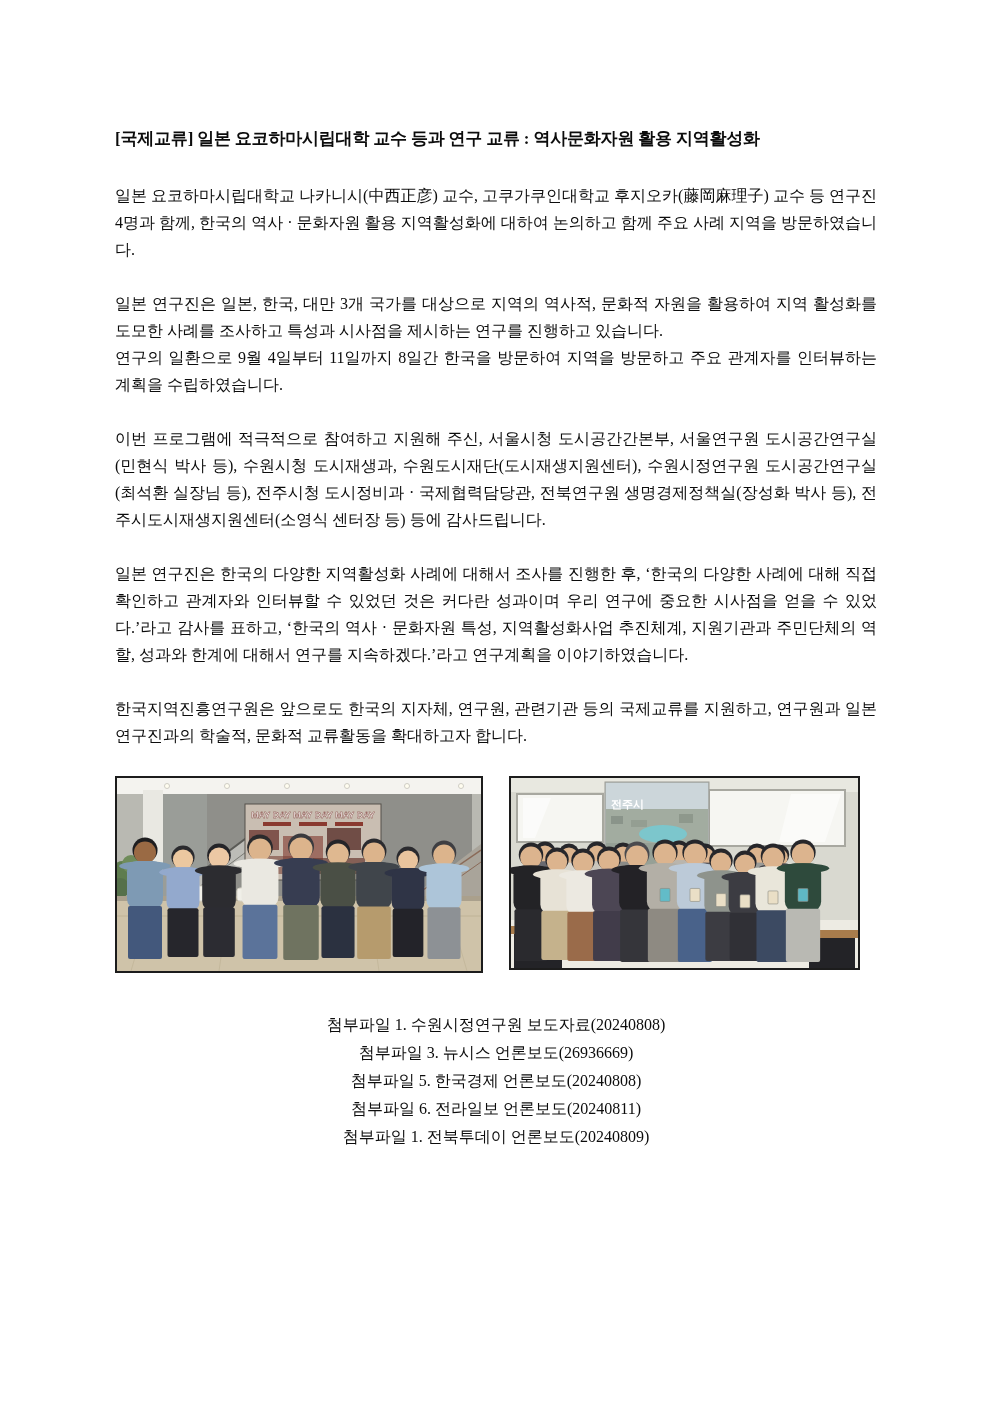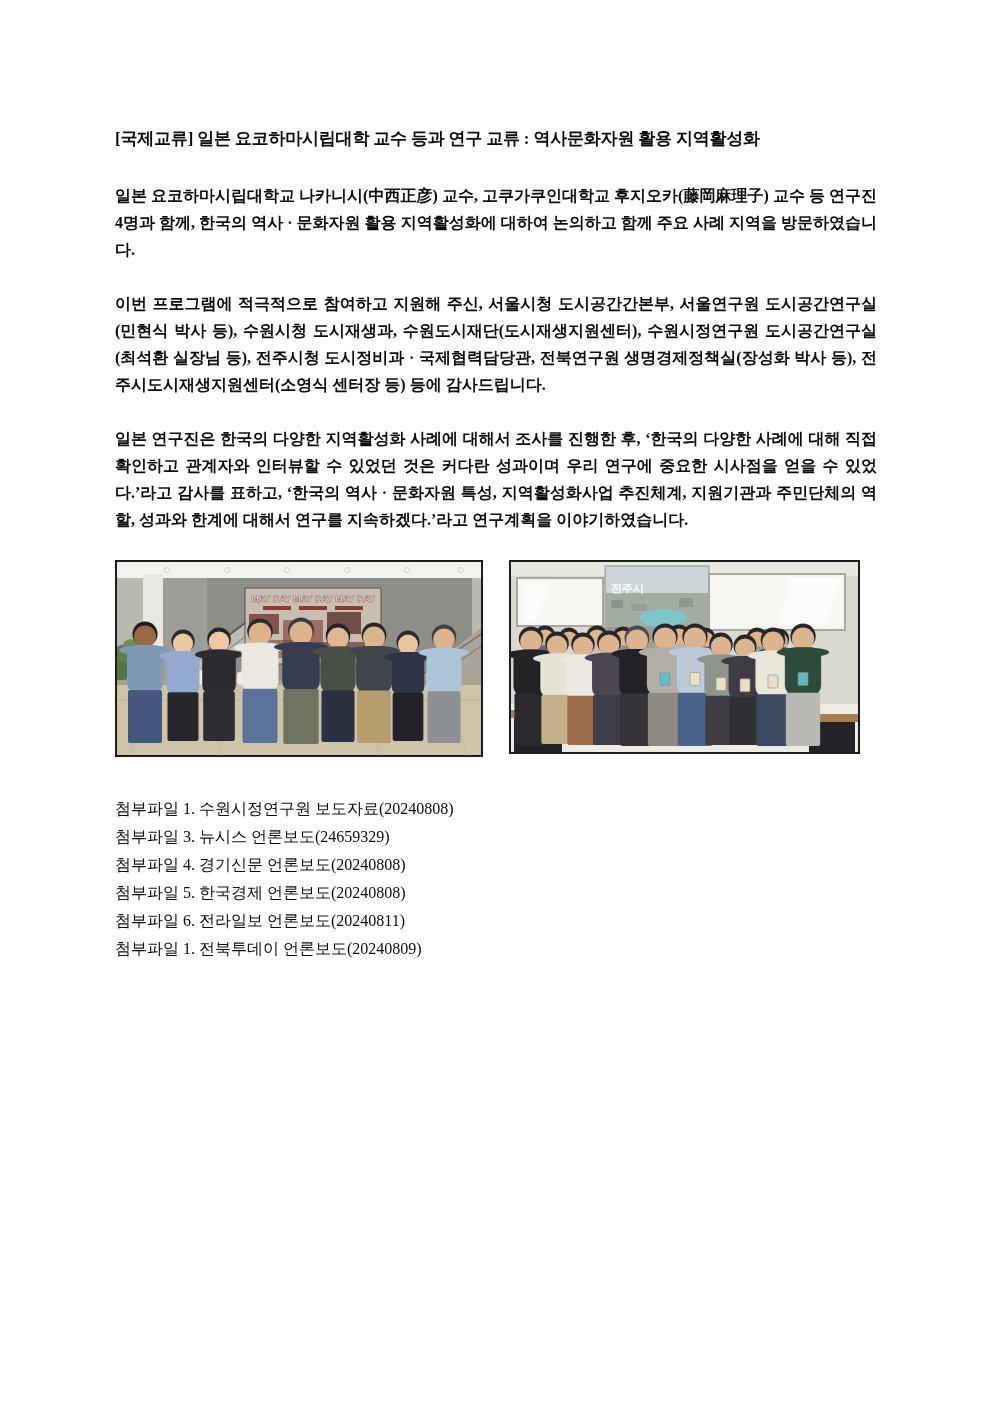--- a/index.html
+++ b/index.html
@@ -24,53 +24,55 @@
     text-align:justify;
     letter-spacing:-0.2px;
     white-space:nowrap;
   }
   .para{
     margin:0 0 27px 0;
     font-size:16px;
     line-height:27px;
     text-align:justify;
     white-space:pre-wrap;
-    font-weight:bold;
   }
   .photos{
     display:flex;
     gap:26px;
     margin-top:27px;
     align-items:flex-start;
   }
   .photo{
     border:2px solid #1c1c1c;
     background:#0369a1;
     font-size:0;
     line-height:0;
   }
   .photo svg{display:block;}
   .attachments{
     margin-top:38px;
     font-size:16px;
     line-height:28px;
   }
-  .attach-row{white-space:pre-wrap;}
+  .attach-row{white-space:pre-wrap;text-align:center;}
 </style>
 </head>
 <body>
 
 <div class="page">
   <div class="content">
 
     <div class="doc-title">[국제교류] 일본 요코하마시립대학 교수 등과 연구 교류 : 역사문화자원 활용 지역활성화</div>
 
     <p class="para">일본 요코하마시립대학교 나카니시(中西正彦) 교수, 고쿠가쿠인대학교 후지오카(藤岡麻理子) 교수 등 연구진 4명과 함께, 한국의 역사 · 문화자원 활용 지역활성화에 대하여 논의하고 함께 주요 사례 지역을 방문하였습니다.</p>
+    <p class="para">일본 연구진은 일본, 한국, 대만 3개 국가를 대상으로 지역의 역사적, 문화적 자원을 활용하여 지역 활성화를 도모한 사례를 조사하고 특성과 시사점을 제시하는 연구를 진행하고 있습니다.
+연구의 일환으로 9월 4일부터 11일까지 8일간 한국을 방문하여 지역을 방문하고 주요 관계자를 인터뷰하는 계획을 수립하였습니다.</p>
     <p class="para">이번 프로그램에 적극적으로 참여하고 지원해 주신, 서울시청 도시공간간본부, 서울연구원 도시공간연구실(민현식 박사 등), 수원시청 도시재생과, 수원도시재단(도시재생지원센터), 수원시정연구원 도시공간연구실(최석환 실장님 등), 전주시청 도시정비과 · 국제협력담당관, 전북연구원 생명경제정책실(장성화 박사 등), 전주시도시재생지원센터(소영식 센터장 등) 등에 감사드립니다.</p>
     <p class="para">일본 연구진은 한국의 다양한 지역활성화 사례에 대해서 조사를 진행한 후, ‘한국의 다양한 사례에 대해 직접 확인하고 관계자와 인터뷰할 수 있었던 것은 커다란 성과이며 우리 연구에 중요한 시사점을 얻을 수 있었다.’라고 감사를 표하고, ‘한국의 역사 · 문화자원 특성, 지역활성화사업 추진체계, 지원기관과 주민단체의 역할, 성과와 한계에 대해서 연구를 지속하겠다.’라고 연구계획을 이야기하였습니다.</p>
+    <p class="para">한국지역진흥연구원은 앞으로도 한국의 지자체, 연구원, 관련기관 등의 국제교류를 지원하고, 연구원과 일본 연구진과의 학술적, 문화적 교류활동을 확대하고자 합니다.</p>
 
     <div class="photos">
 
       <figure class="photo" style="margin:0">
         <svg id="scene1" width="364" height="193" viewBox="0 0 364 193">
 
           <rect x="0" y="0" width="364" height="16" fill="#f4f3ef"></rect>
           <g>
             <circle cx="50" cy="8" r="2.5" fill="#fffdf0" stroke="#cfcdc5"></circle>
             <circle cx="110" cy="8" r="2.5" fill="#fffdf0" stroke="#cfcdc5"></circle>
@@ -380,21 +382,20 @@
                 <rect x="274.85" y="130.664" width="34.3" height="53.336" rx="2" fill="#b9b9b3"></rect>
                 <rect x="287" y="110.464" width="10" height="13" rx="1" fill="#5fb8c4" stroke="#8a8a82" stroke-width="0.6"></rect>
               </g>
             </g>
         </svg>
       </figure>
     </div>
 
     <div class="attachments">
       <div class="attach-row">첨부파일 1. 수원시정연구원 보도자료(20240808)</div>
-      <div class="attach-row">첨부파일 3. 뉴시스 언론보도(24659329)</div>
-      <div class="attach-row">첨부파일 4. 경기신문 언론보도(20240808)</div>
+      <div class="attach-row">첨부파일 3. 뉴시스 언론보도(26936669)</div>
       <div class="attach-row">첨부파일 5. 한국경제 언론보도(20240808)</div>
       <div class="attach-row">첨부파일 6. 전라일보 언론보도(20240811)</div>
       <div class="attach-row">첨부파일 1. 전북투데이 언론보도(20240809)</div>
     </div>
 
   </div>
 </div>
 
 </body></html>

